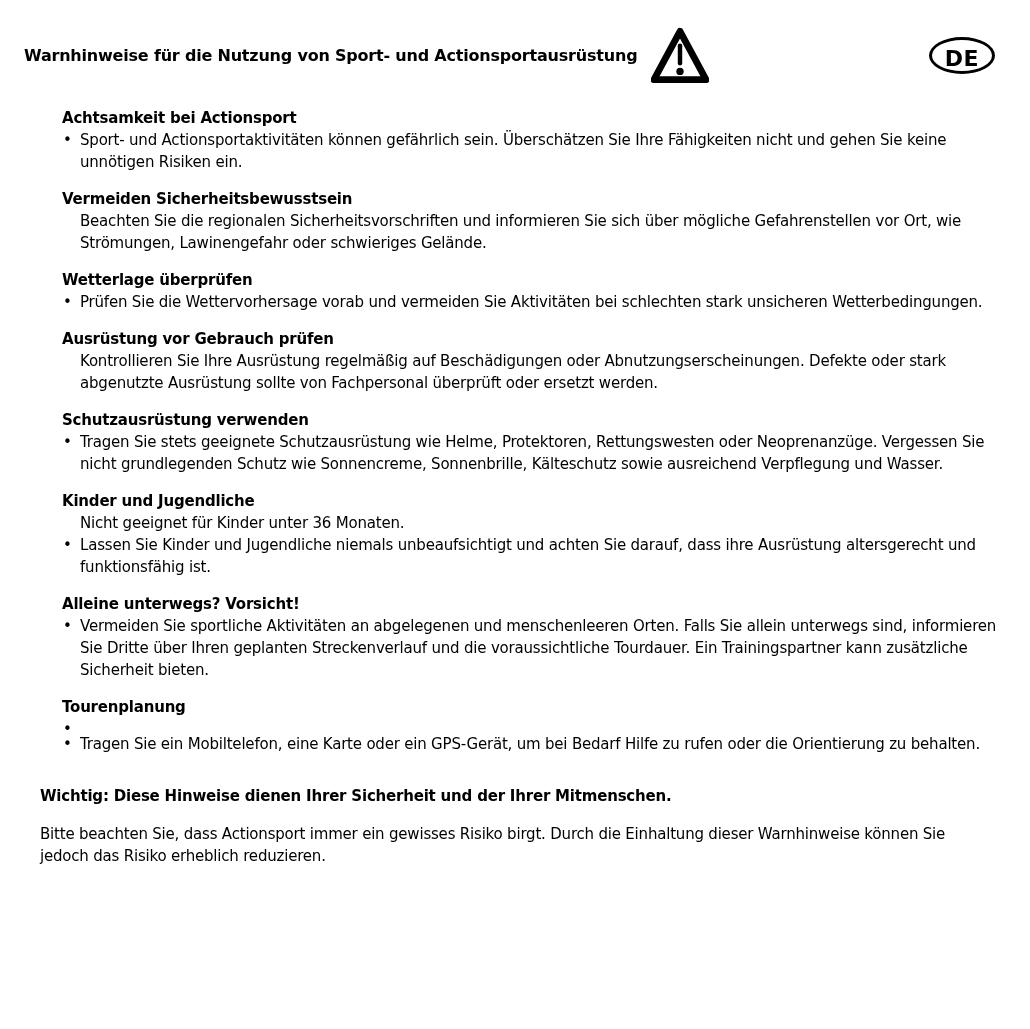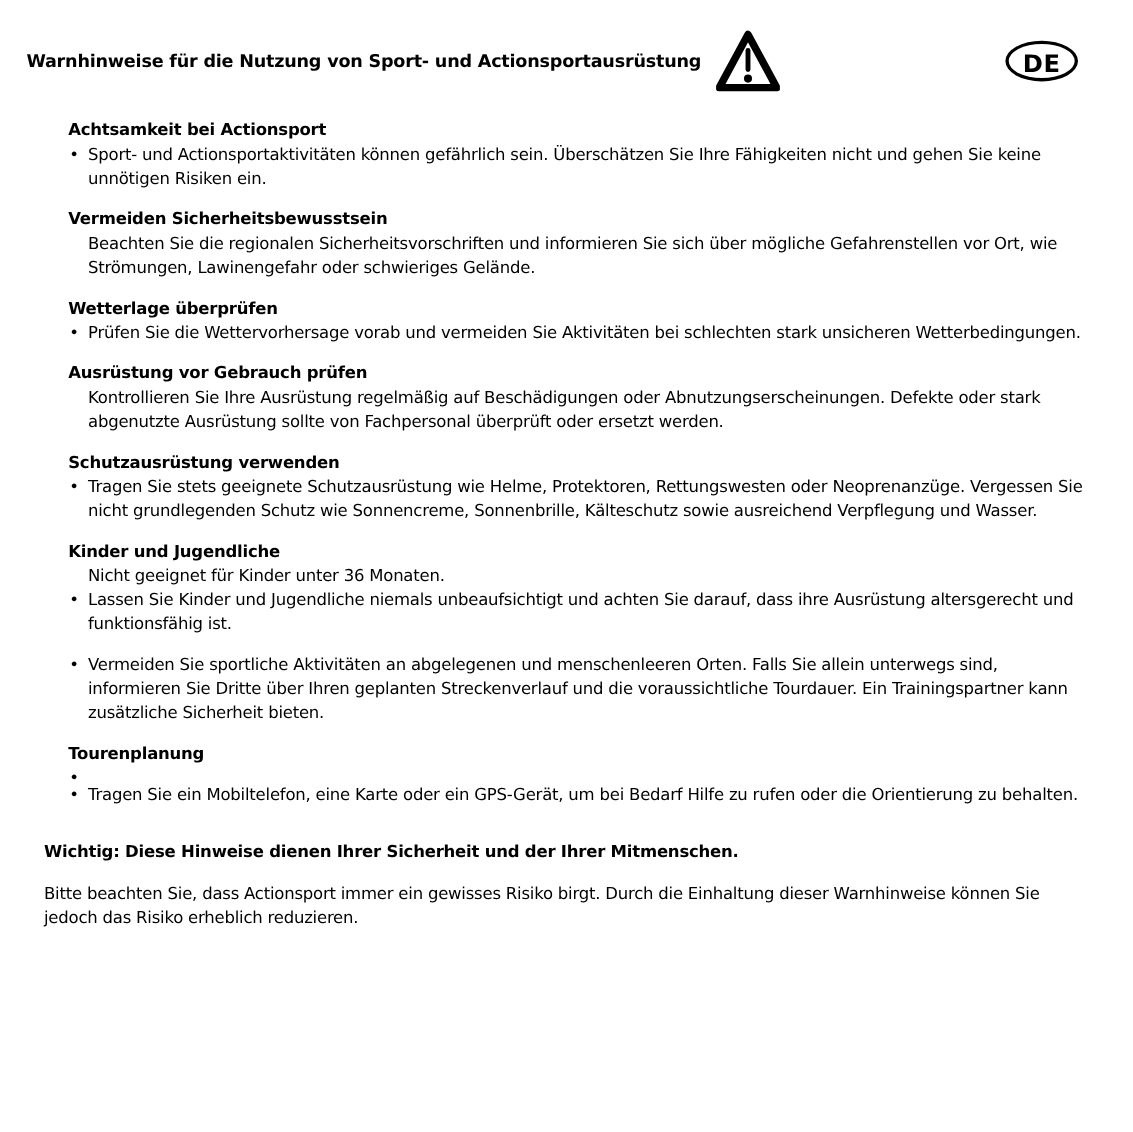--- a/index.html
+++ b/index.html
@@ -10,21 +10,21 @@
   body {
     width: 1030px;
     height: 1029px;
     font-family: "DejaVu Sans", "Liberation Sans", sans-serif;
     color: #000000;
   }
   .page {
     box-sizing: border-box;
     width: 1030px;
     height: 1029px;
-    padding: 25px 34px 0 24px;
+    padding: 25px 19px 0 24px;
     overflow: hidden;
     background: #ffffff;
   }
   .title-row {
     display: flex;
     align-items: center;
     height: 60px;
   }
   .title {
     margin: 0;
@@ -164,20 +164,21 @@
   </div>
 
   <div class="item">
     <span class="bullet">•</span>
     <span class="item-text">Lassen Sie Kinder und Jugendliche niemals unbeaufsichtigt und achten Sie darauf, dass ihre Ausrüstung altersgerecht und funktionsfähig ist.</span>
   </div>
 </div>
   </section>
 
   <section class="section">
+    <h2 class="section-heading">Alleine unterwegs? Vorsicht!</h2>
     <div class="items">
   <div class="item">
     <span class="bullet">•</span>
     <span class="item-text">Vermeiden Sie sportliche Aktivitäten an abgelegenen und menschenleeren Orten. Falls Sie allein unterwegs sind, informieren Sie Dritte über Ihren geplanten Streckenverlauf und die voraussichtliche Tourdauer. Ein Trainingspartner kann zusätzliche Sicherheit bieten.</span>
   </div>
 </div>
   </section>
 
   <section class="section">
     <h2 class="section-heading">Tourenplanung</h2>

